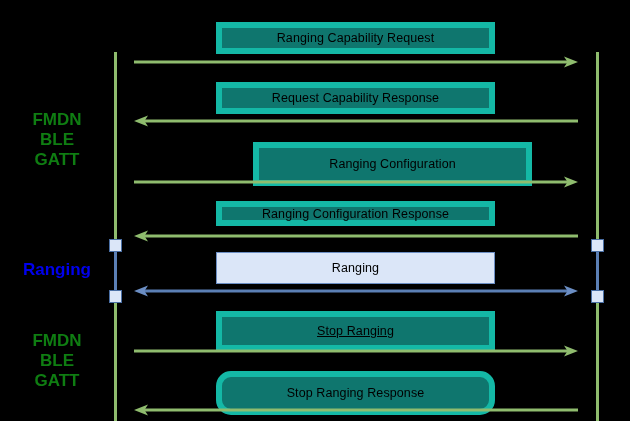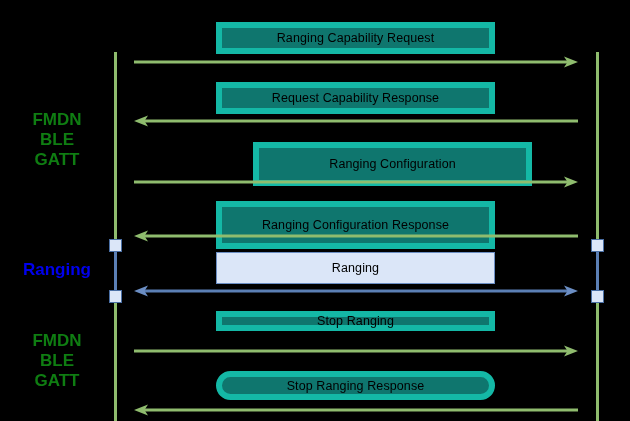--- a/index.html
+++ b/index.html
@@ -110,46 +110,46 @@
   </div>
 
   <div class="msgbox green" style="left:216px;top:142px;width:279px;height:44px;margin-left:37px;">Ranging Configuration</div>
   <div class="arrow" style="left:134px;top:176px;width:444px;">
     <svg width="444" height="12" viewBox="0 0 444 12">
       <line x1="0" y1="6" x2="436" y2="6" stroke="#8fbc6e" stroke-width="3"></line>
       <path d="M444 6 L430 0.5 L433.5 6 L430 11.5 Z" fill="#8fbc6e"></path>
     </svg>
   </div>
 
-  <div class="msgbox green" style="left:216px;top:201px;width:279px;height:48px;">Ranging Configuration Response</div>
+  <div class="msgbox green" style="left:216px;top:201px;width:279px;height:25px;">Ranging Configuration Response</div>
   <div class="arrow" style="left:134px;top:230px;width:444px;">
     <svg width="444" height="12" viewBox="0 0 444 12">
       <line x1="8" y1="6" x2="444" y2="6" stroke="#8fbc6e" stroke-width="3"></line>
       <path d="M0 6 L14 0.5 L10.5 6 L14 11.5 Z" fill="#8fbc6e"></path>
     </svg>
   </div>
 
   <div class="msgbox blue" style="left:216px;top:252px;width:279px;height:32px;">Ranging</div>
   <div class="arrow" style="left:134px;top:285px;width:444px;">
     <svg width="444" height="12" viewBox="0 0 444 12">
       <line x1="8" y1="6" x2="436" y2="6" stroke="#5b7fb5" stroke-width="3"></line>
       <path d="M0 6 L14 0.5 L10.5 6 L14 11.5 Z" fill="#6b8ec4"></path>
       <path d="M444 6 L430 0.5 L433.5 6 L430 11.5 Z" fill="#6b8ec4"></path>
     </svg>
   </div>
 
-  <div class="msgbox green" style="left:216px;top:311px;width:279px;height:20px;">Stop Ranging</div>
+  <div class="msgbox green" style="left:216px;top:311px;width:279px;height:40px;text-decoration:underline;">Stop Ranging</div>
   <div class="arrow" style="left:134px;top:345px;width:444px;">
     <svg width="444" height="12" viewBox="0 0 444 12">
       <line x1="0" y1="6" x2="436" y2="6" stroke="#8fbc6e" stroke-width="3"></line>
       <path d="M444 6 L430 0.5 L433.5 6 L430 11.5 Z" fill="#8fbc6e"></path>
     </svg>
   </div>
 
-  <div class="msgbox green" style="left:216px;top:371px;width:279px;height:29px;border-radius:15px;">Stop Ranging Response</div>
+  <div class="msgbox green" style="left:216px;top:371px;width:279px;height:44px;border-radius:15px;">Stop Ranging Response</div>
   <div class="arrow" style="left:134px;top:404px;width:444px;">
     <svg width="444" height="12" viewBox="0 0 444 12">
       <line x1="8" y1="6" x2="444" y2="6" stroke="#8fbc6e" stroke-width="3"></line>
       <path d="M0 6 L14 0.5 L10.5 6 L14 11.5 Z" fill="#8fbc6e"></path>
     </svg>
   </div>
 
 </div>
 
 </body></html>

